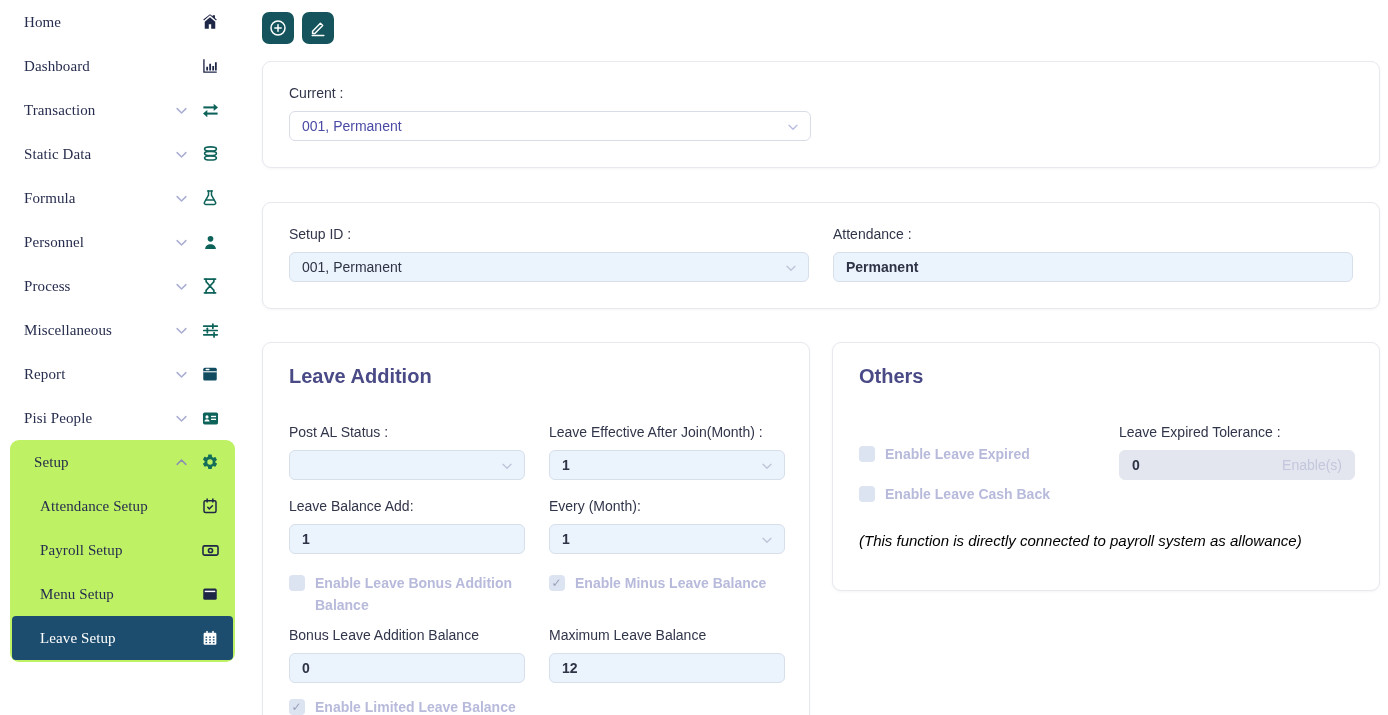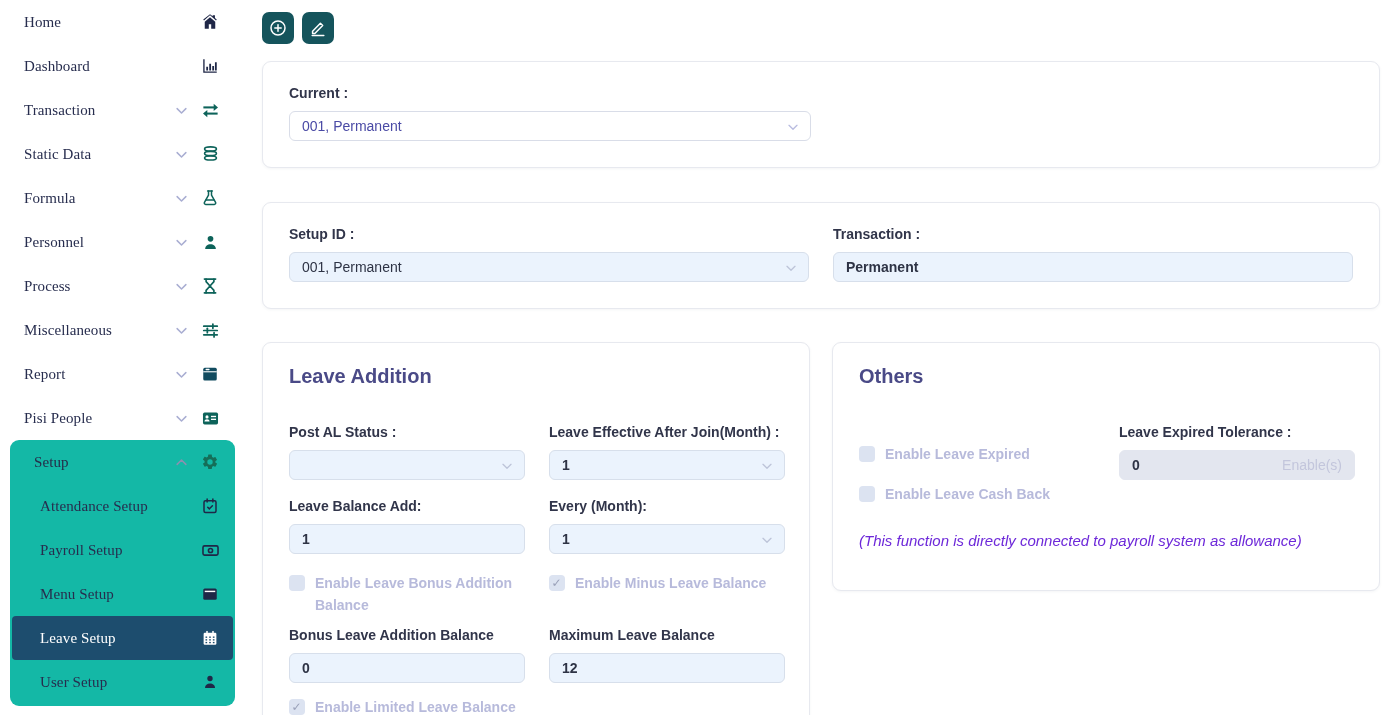--- a/index.html
+++ b/index.html
@@ -10,36 +10,36 @@
   }
   .app { display:flex; width:1388px; height:715px; }
 
   
   .sidebar { width:235px; flex:none; padding-top:0; }
   .nav-item { height:44px; display:flex; align-items:center; padding:0 15px 0 24px; font-size:15px; color:#272d4e; cursor:pointer; }
   .nav-label { flex:1; letter-spacing:.1px;font-family:Liberation Serif, serif; }
   .chev { width:15px; height:15px; margin-right:11px; color:#a9aed2; display:flex; align-items:center; }
   .chev.up { color:#8b90b0; }
   .nav-icon { width:20px; display:flex; justify-content:center; align-items:center; }
-  .setup-group { margin-left:10px; width:225px; background:#14b8a6; border-radius:9px; overflow:hidden; padding-bottom:2px; }
+  .setup-group { margin-left:10px; width:225px; background:#bef264; border-radius:9px; overflow:hidden; padding-bottom:2px; }
   .setup-head { height:44px; display:flex; align-items:center; padding:0 15px 0 24px; font-size:15px; cursor:pointer; }
   .sub-item { height:44px; display:flex; align-items:center; padding:0 15px 0 30px; font-size:15px; color:#272d4e; cursor:pointer; }
   .sub-item.selected { background:#1d4d6e; color:#ffffff; border-radius:4px; margin:0 2px; padding:0 13px 0 28px; }
 
   
   .main { flex:1; padding:12px 8px 0 27px; }
   .toolbar { display:flex; gap:8px; }
   .icon-btn { width:32px; height:32px; background:#15545c; border:none; border-radius:7px; display:flex; align-items:center; justify-content:center; cursor:pointer; padding:0; }
 
   .card { background:#fff; border:1px solid #e7e9ef; border-radius:9px; box-shadow:0 1px 3px rgba(40,50,80,.05); }
   .card-current { margin-top:17px; padding:21px 26px 26px; }
   .card-setup { margin-top:34px; padding:21px 26px 26px; }
   .grid-half { display:grid; grid-template-columns:1fr 1fr; column-gap:24px; }
 
-  .f-label { font-size:14px; font-weight:700; color:#31354a; margin-bottom:7px; line-height:1.5; }
+  .f-label { font-size:14px; font-weight:400; color:#31354a; margin-bottom:7px; line-height:1.5; }
   .field { position:relative; height:30px; background:#ebf3fd; border:1px solid #d7dfeb; border-radius:6px; display:flex; align-items:center; padding:0 30px 0 12px; font-size:14px; color:#2e3345; cursor:pointer; }
   .field.input { padding-right:12px; cursor:text; }
   .field.bold { font-weight:700; }
   .field.white { background:#fff; border-color:#d9dde8; color:#4a4aa5; }
   .sel-chev { position:absolute; right:9px; top:7px; color:#bdc4d9; }
   .field.white .sel-chev { color:#b9bce0; }
   .field.gray { background:#e3e6ef; border-color:#e3e6ef; justify-content:space-between; padding-right:12px; }
   .suffix { color:#c3c6dc; font-weight:400; font-size:14px; }
 
   .panel-row { display:flex; gap:22px; margin-top:33px; align-items:flex-start; }
@@ -50,21 +50,21 @@
   .cell { margin-bottom:16px; }
   .cell.tight { margin-bottom:6px; }
   .checkbox-row { display:flex; gap:10px; font-size:14px; font-weight:700; color:#b7badb; line-height:1.55; align-items:flex-start; cursor:default; }
   .cb { width:16px; height:16px; flex:none; background:#dce3f1; border-radius:4px; margin-top:2px; position:relative; }
   .cb.checked::after { content:"\2713"; position:absolute; left:2.5px; top:-1px; font-size:12px; font-weight:700; color:#99a0b8; }
   .mt13 { margin-top:13px; }
   .mt9  { margin-top:9px; }
   .mt8  { margin-top:8px; }
   .mt18 { margin-top:18px; }
   .mt22 { margin-top:22px; }
-  .note { font-style:italic; font-size:15px; color:#6d28d9; margin-top:27px; }
+  .note { font-style:italic; font-size:15px; color:#000000; margin-top:27px; }
   svg { display:block; }
 </style>
 </head>
 <body>
 
 <div class="app">
 
   <nav class="sidebar">
 
     <div class="nav-item">
@@ -286,29 +286,20 @@
                 <rect x="10.9" y="13.6" width="2.2" height="1.8"></rect>
                 <rect x="15.8" y="13.6" width="2.2" height="1.8"></rect>
                 <rect x="6" y="17.2" width="2.2" height="1.8"></rect>
                 <rect x="10.9" y="17.2" width="2.2" height="1.8"></rect>
                 <rect x="15.8" y="17.2" width="2.2" height="1.8"></rect>
               </g>
             </svg>
         </span>
       </div>
 
-      <div class="sub-item">
-        <span class="nav-label">User Setup</span>
-        <span class="nav-icon">
-          <svg width="16" height="16" viewBox="0 0 24 24" fill="#1f2747">
-              <circle cx="12" cy="6.8" r="4"></circle>
-              <path d="M4.5 21c0-4.2 3.3-6.6 7.5-6.6s7.5 2.4 7.5 6.6z"></path>
-            </svg>
-        </span>
-      </div>
     </div>
   </nav>
 
   <main class="main">
 
     <div class="toolbar">
       <button class="icon-btn" title="">
         <span>
           <svg width="20" height="20" viewBox="0 0 24 24" fill="none" stroke="#ffffff" stroke-width="1.8" stroke-linecap="round">
               <circle cx="12" cy="12" r="8.4"></circle>
@@ -346,21 +337,21 @@
           <div class="field">
             <span>001, Permanent</span>
             <span class="sel-chev">
                 <svg width="16" height="16" viewBox="0 0 24 24" fill="none" stroke="currentColor" stroke-width="2" stroke-linecap="round" stroke-linejoin="round">
                   <polyline points="6 9.5 12 15.5 18 9.5"></polyline>
                 </svg>
               </span>
           </div>
         </div>
         <div>
-          <div class="f-label">Transaction :</div>
+          <div class="f-label">Attendance :</div>
           <div class="field input bold">Permanent</div>
         </div>
       </div>
     </section>
 
     <div class="panel-row">
 
       <section class="card panel">
         <h2 class="panel-title" style="margin:0;">Leave Addition</h2>
 

